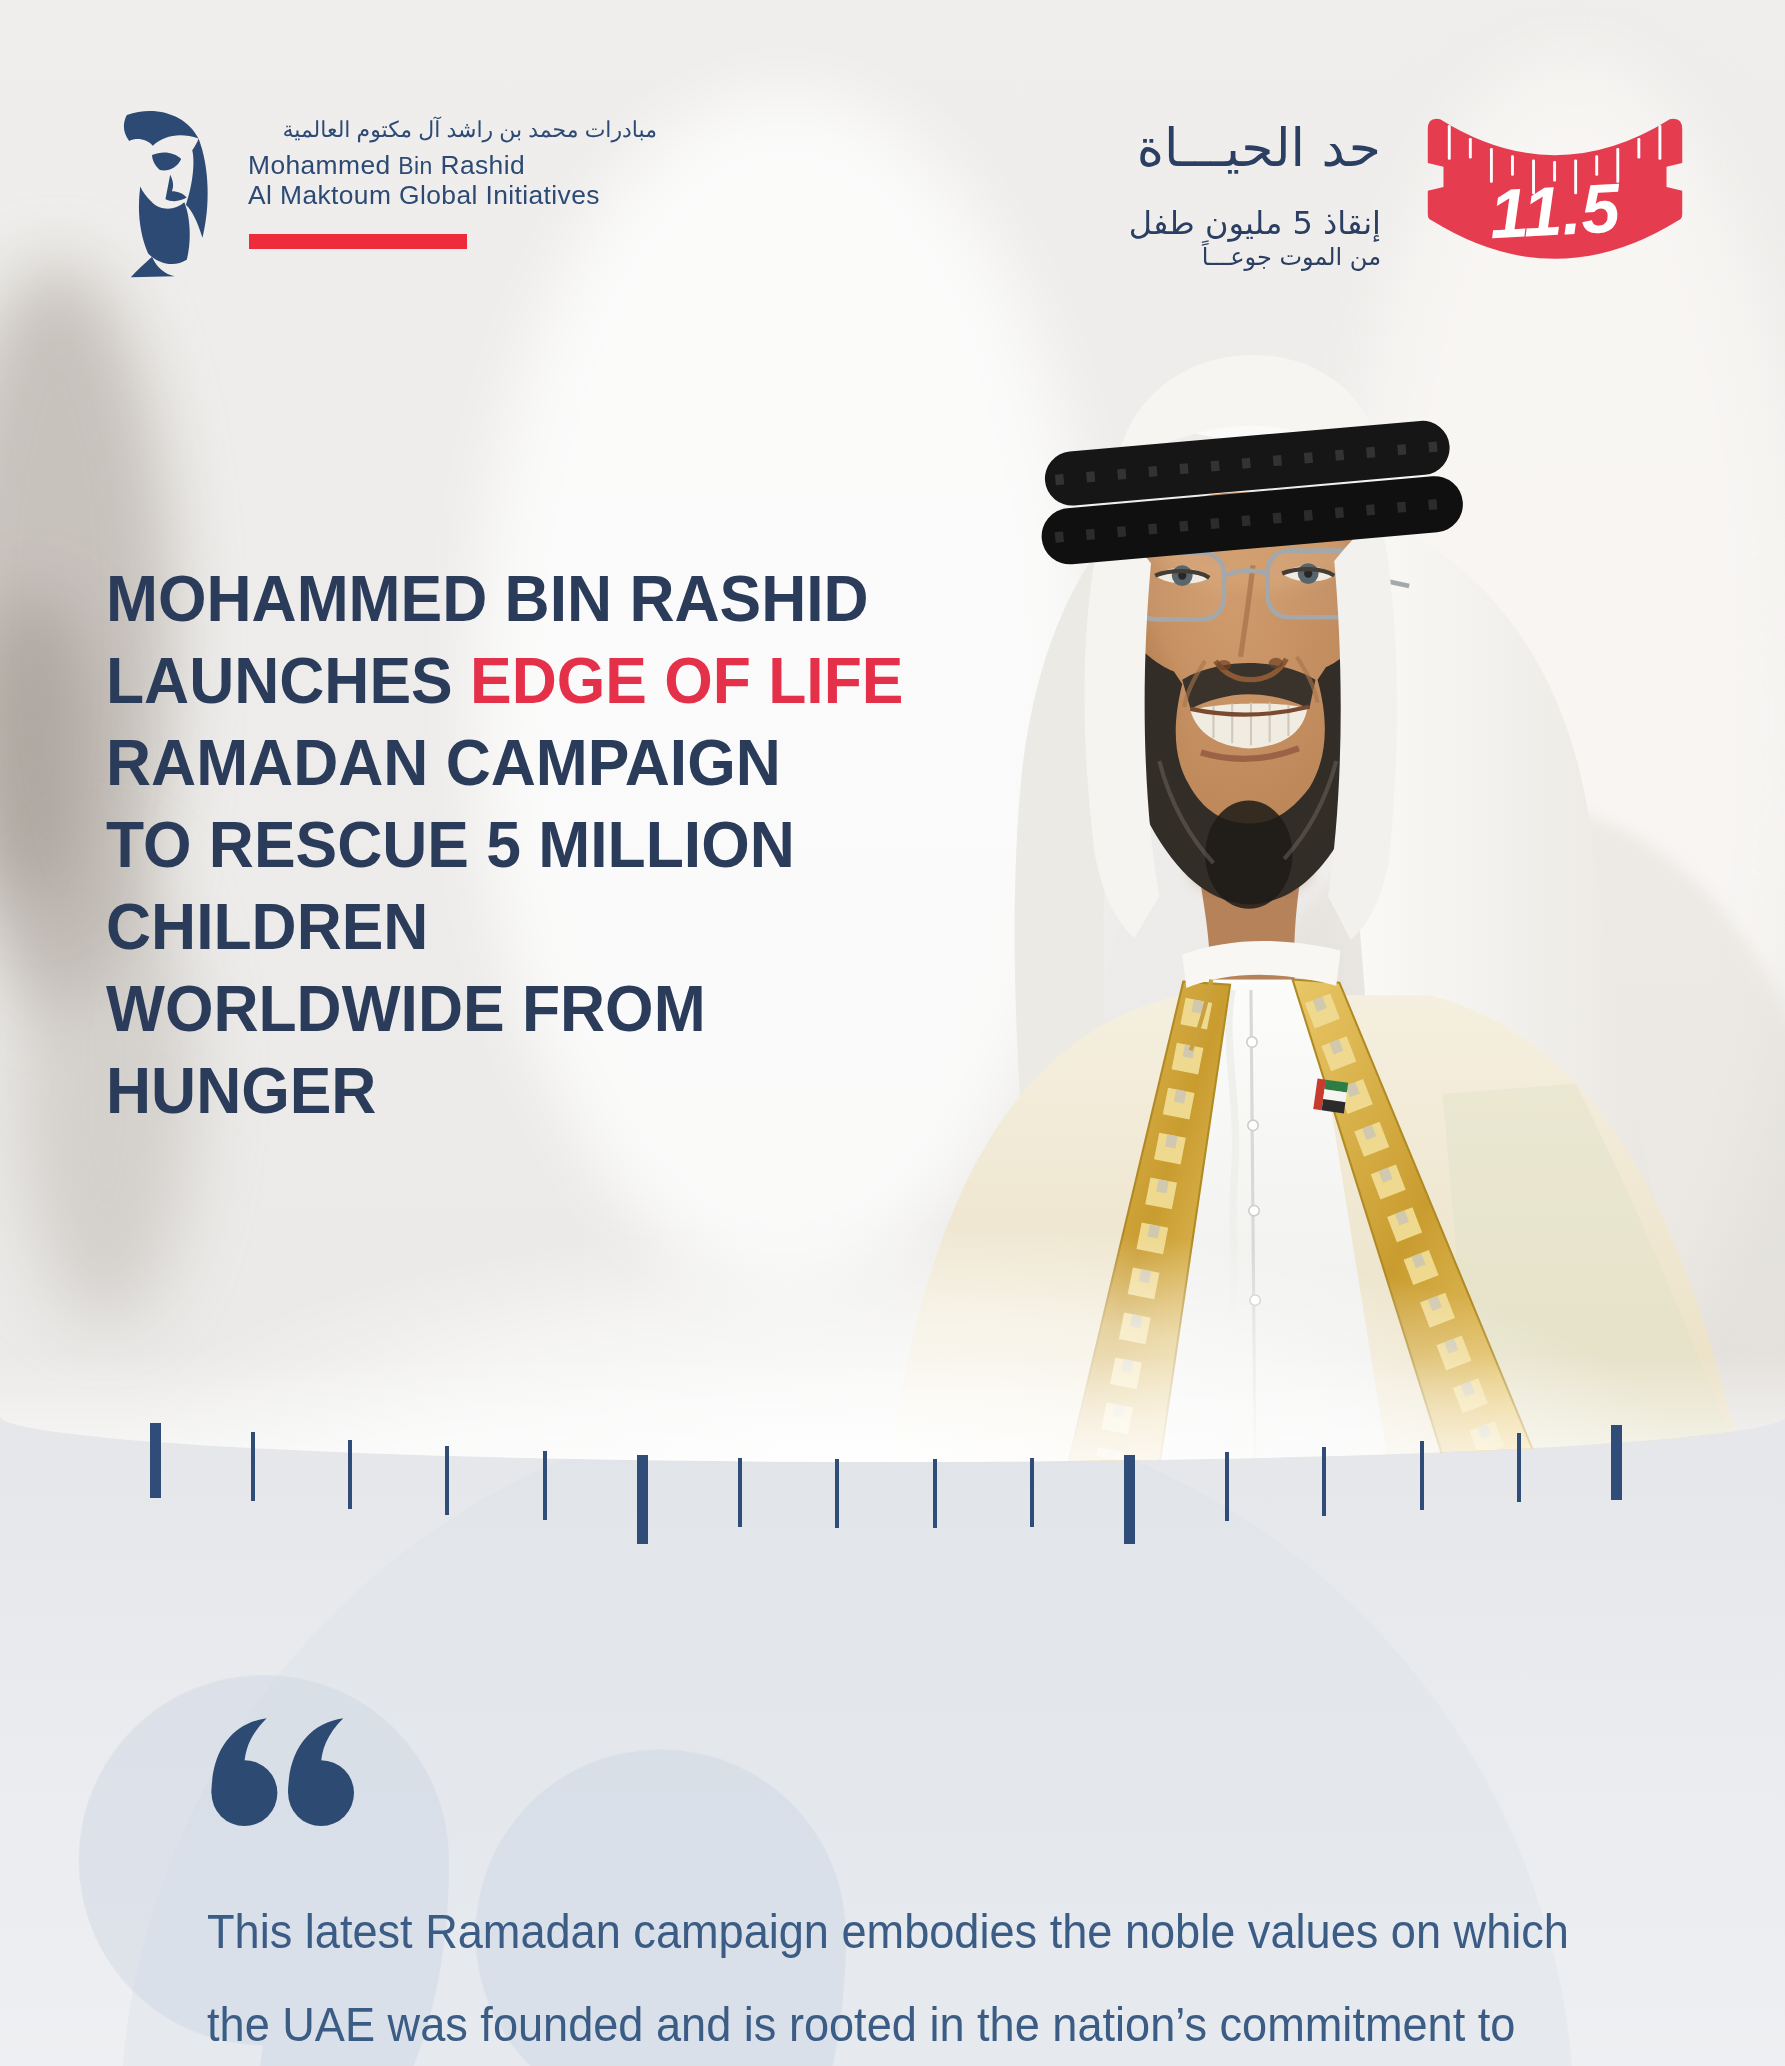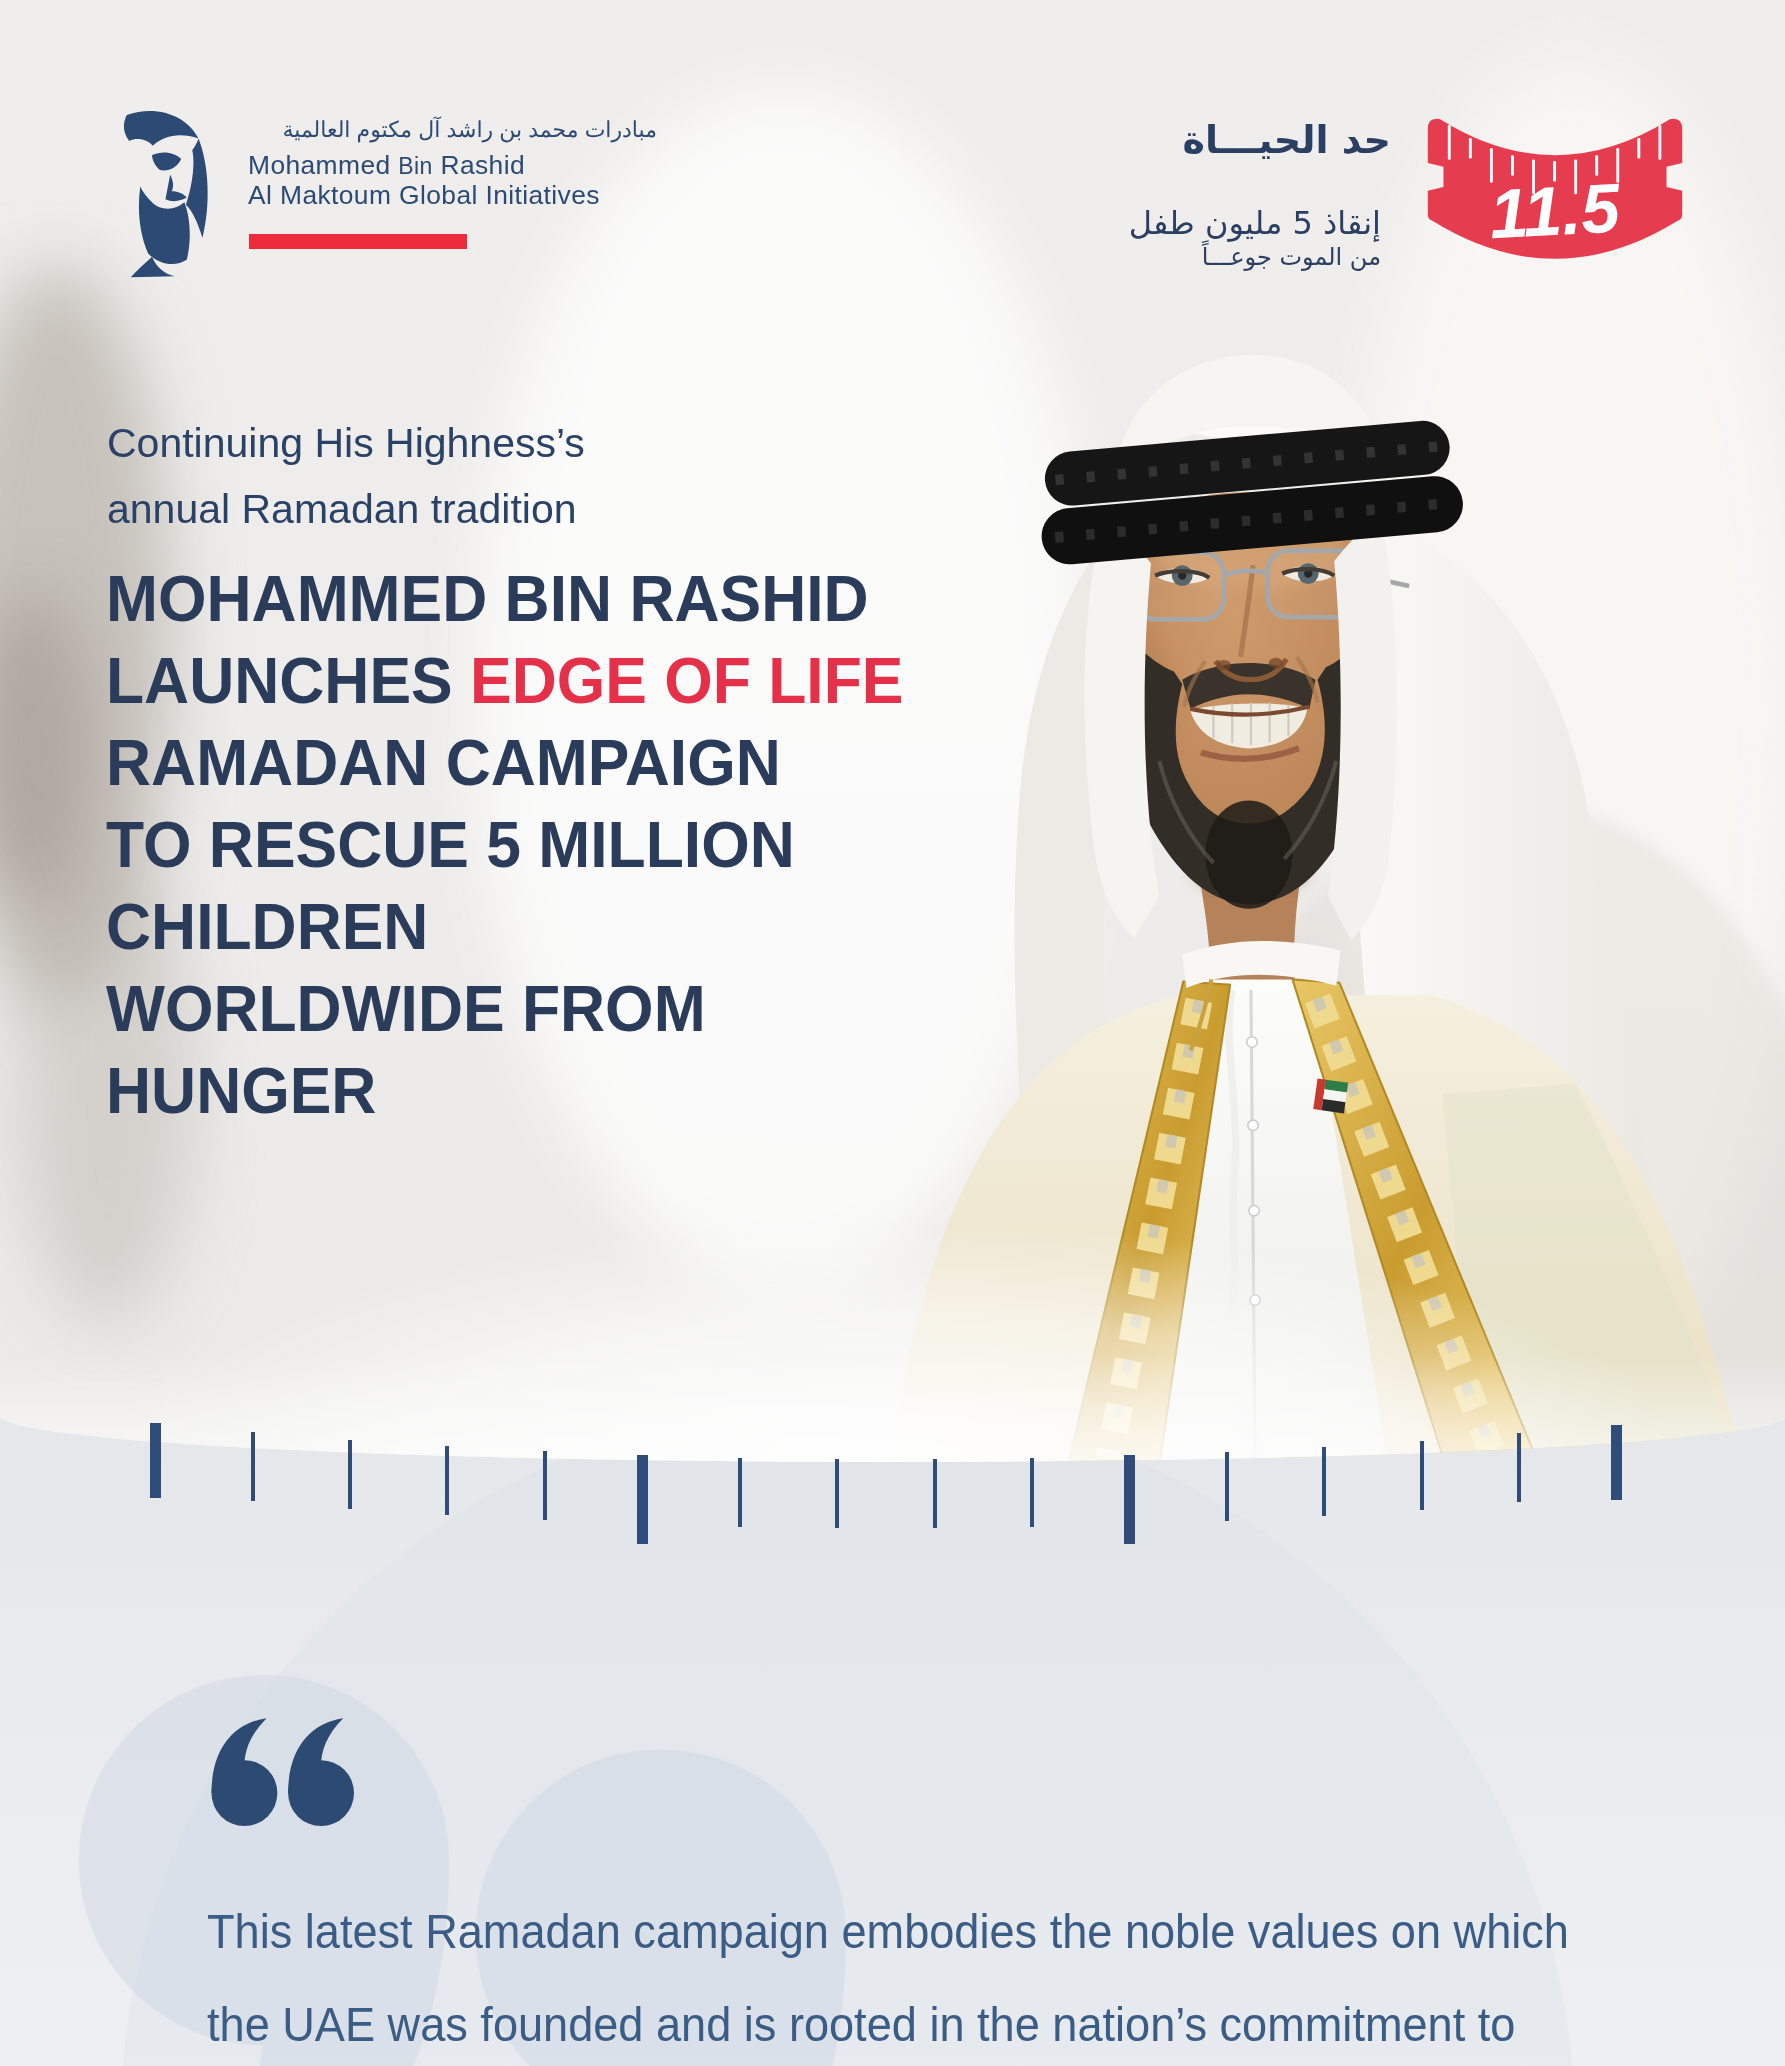--- a/index.html
+++ b/index.html
@@ -28,21 +28,21 @@
   .logo-face{position:absolute;left:93px;top:106px;}
   .logo-text-ar{position:absolute;left:248px;top:117px;width:409px;font-family:Liberation Sans, sans-serif;
     font-size:22px;color:#2c4a74;direction:rtl;text-align:right;white-space:nowrap;}
   .logo-text-en{position:absolute;left:248px;color:#2c4a74;font-size:26.4px;letter-spacing:0.4px;white-space:nowrap;}
   .logo-text-en.l1{top:150px;}
   .logo-text-en.l2{top:180px;}
   .logo-text-en .bin{font-size:23px;}
   .logo-bar{position:absolute;left:249px;top:234px;width:218px;height:14.5px;background:#ee2b3c;}
   
   .camp{position:absolute;direction:rtl;text-align:right;color:#2b3f63;font-family:"DejaVu Sans",sans-serif;white-space:nowrap;}
-  .camp.title{right:395px;top:118px;font-size:38px;font-weight:bold;}
+  .camp.title{right:405px;top:118px;font-size:52px;font-weight:normal;}
   .camp.s1{right:405px;top:204px;font-size:32px;font-weight:500;}
   .camp.s2{right:405px;top:243px;font-size:24px;font-weight:400;}
   .badge{position:absolute;left:1422px;top:110px;}
   
   .kicker{position:absolute;left:107px;top:410px;font-size:41px;line-height:66px;color:#2b4267;}
   .headline{position:absolute;left:106px;top:558px;color:#2b3c5b;}
   .headline .hl{font-size:65px;line-height:82px;font-weight:bold;transform:scaleX(.96);transform-origin:left;white-space:nowrap;}
   .headline .red{color:#e5304a;}
   
   .portrait{position:absolute;left:847px;top:313px;}
@@ -238,24 +238,20 @@
           <rect x="317.5" y="123.0" width="7" height="50" rx="3" fill="#ffffff"></rect>
           <rect x="368.5" y="119.5" width="7" height="84" rx="3" fill="#ffffff"></rect>
           <rect x="419.5" y="109.1" width="7" height="50" rx="3" fill="#ffffff"></rect>
           <rect x="470.5" y="91.7" width="7" height="84" rx="3" fill="#ffffff"></rect>
           <rect x="521.5" y="67.3" width="7" height="50" rx="3" fill="#ffffff"></rect>
           <rect x="572.5" y="36.0" width="7" height="84" rx="3" fill="#ffffff"></rect>
         </g>
       <text x="322" y="302" font-size="168" font-weight="bold" font-style="italic" fill="#ffffff" text-anchor="middle" font-family="Liberation Sans, sans-serif" transform="rotate(-3 322 260)">11.5</text>
     </svg>
 
-    <div class="kicker">
-      <div>Continuing His Highness’s</div>
-      <div>annual Ramadan tradition</div>
-    </div>
 
     <div class="headline">
       <div class="hl">MOHAMMED BIN RASHID</div>
       <div class="hl"><span>LAUNCHES </span><span class="red">EDGE OF LIFE</span></div>
       <div class="hl">RAMADAN CAMPAIGN</div>
       <div class="hl">TO RESCUE 5 MILLION</div>
       <div class="hl">CHILDREN</div>
       <div class="hl">WORLDWIDE FROM</div>
       <div class="hl">HUNGER</div>
     </div>

